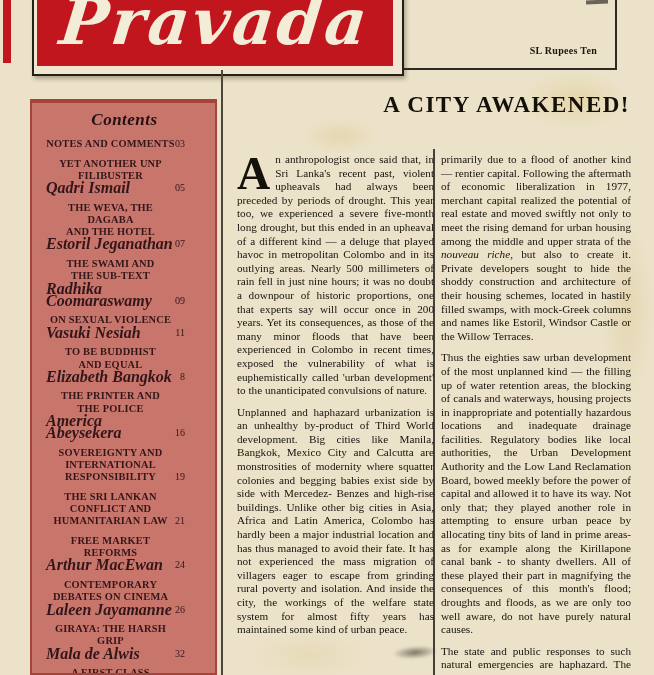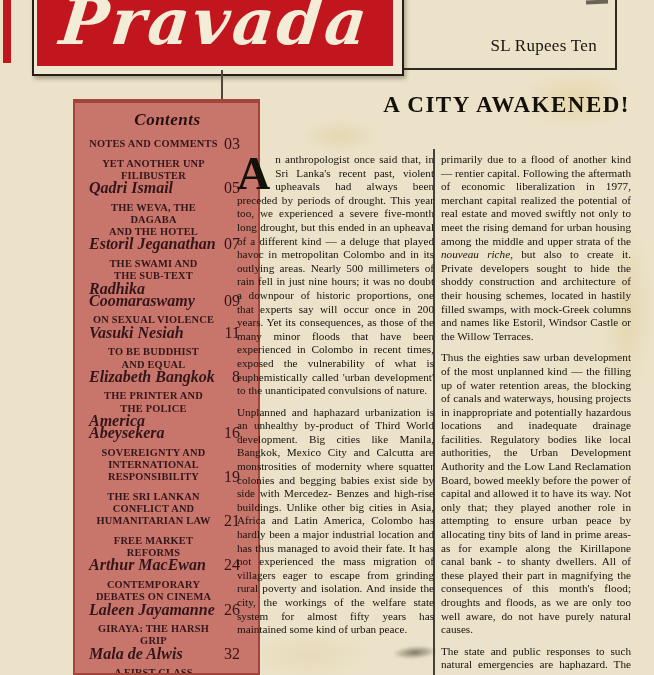--- a/index.html
+++ b/index.html
@@ -25,21 +25,21 @@
     background: radial-gradient(ellipse at center, rgba(206,176,90,.15), rgba(206,176,90,0) 70%); }
   .ink-smudge { position:absolute; left:392px; top:646px; width:46px; height:13px;
     background: radial-gradient(ellipse at center, rgba(30,22,12,.55), rgba(30,22,12,0) 70%);
     filter: blur(1px); transform: rotate(-4deg); }
 
   
   .masthead-box {
     position:absolute; left:220px; top:-42px; width:397px; height:112px;
     border: 2px solid #2e2a23; background: transparent;
   }
-  .price { position:absolute; right:18px; bottom:12px; font-weight:normal; font-size:17px; letter-spacing:.3px; color:#1b150e; }
+  .price { position:absolute; right:18px; bottom:12px; font-weight:bold; font-size:10px; letter-spacing:.3px; color:#1b150e; }
   .clipped-header-text { position:absolute; left:586px; top:0; width:22px; height:4px;
     background:#4a443a; opacity:.8; transform:rotate(-2deg); }
 
   .banner {
     position:absolute; left:32px; top:-14px; width:372px; height:90px;
     border: 2px solid #241f19; background:#efe7cf;
     padding: 0 9px 8px 3px;
     box-shadow: 2px 3px 4px rgba(60,50,30,.35);
   }
   .banner-red { width:100%; height:100%; background:#c2161f; position:relative; overflow:hidden; }
@@ -61,30 +61,29 @@
 
   
   .sidebar {
     position:absolute; left:30px; top:99px; width:187px; height:576px;
     background:#c8756b;
     border:2px solid #a4453c;
     border-top:4px solid #a4453c;
     padding: 7px 12px 0 14px;
     color:#33161a;
     overflow:hidden;
-    margin-left:43px;
   }
   .contents-heading {
     text-align:center; font-weight:bold; font-style:italic;
     font-size:17px; letter-spacing:.5px; margin-bottom:8px; color:#241013;
   }
   .toc-item { position:relative; margin-bottom:7.5px; padding-right:28px; }
   .toc-title { font-weight:bold; font-size:10.4px; line-height:12.2px; letter-spacing:.2px;text-align:center; }
   .toc-author { font-style:italic; font-weight:bold; font-size:16px; line-height:12.2px; }
-  .toc-page { position:absolute; right:6px; bottom:0; font-size:16px; line-height:12.2px; font-weight:normal; }
+  .toc-page { position:absolute; right:18px; bottom:0; font-size:10px; line-height:12.2px; font-weight:normal; }
 
   
   .article-title {
     position:absolute; left:237px; top:92px; width:393px;
     text-align:right; font-weight:bold; font-size:23px; letter-spacing:1.5px;
     color:#14100a; white-space:nowrap;
   }
   .article-col { position:absolute; top:153px; text-align:justify;
     font-size:11.2px; line-height:13.6px; color:#17130e; }
   .article-col-1 { left:237px; width:197px; }

